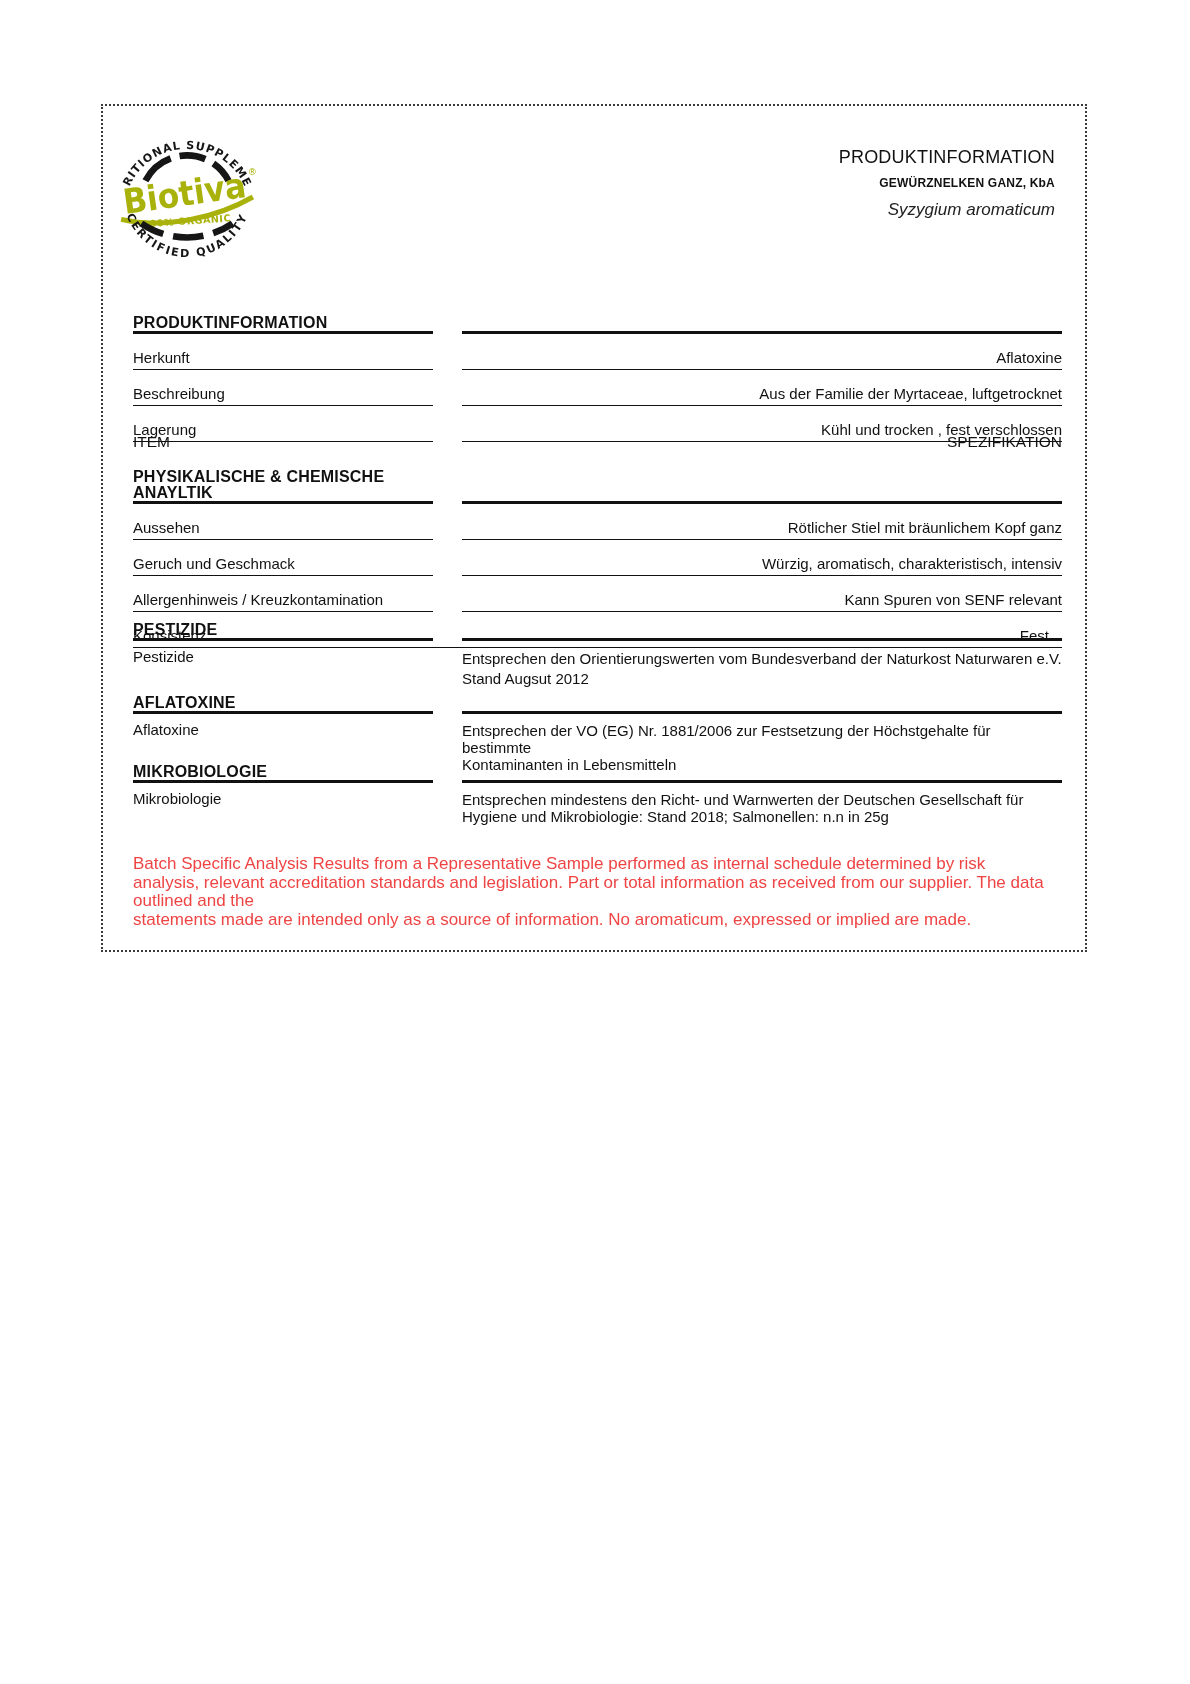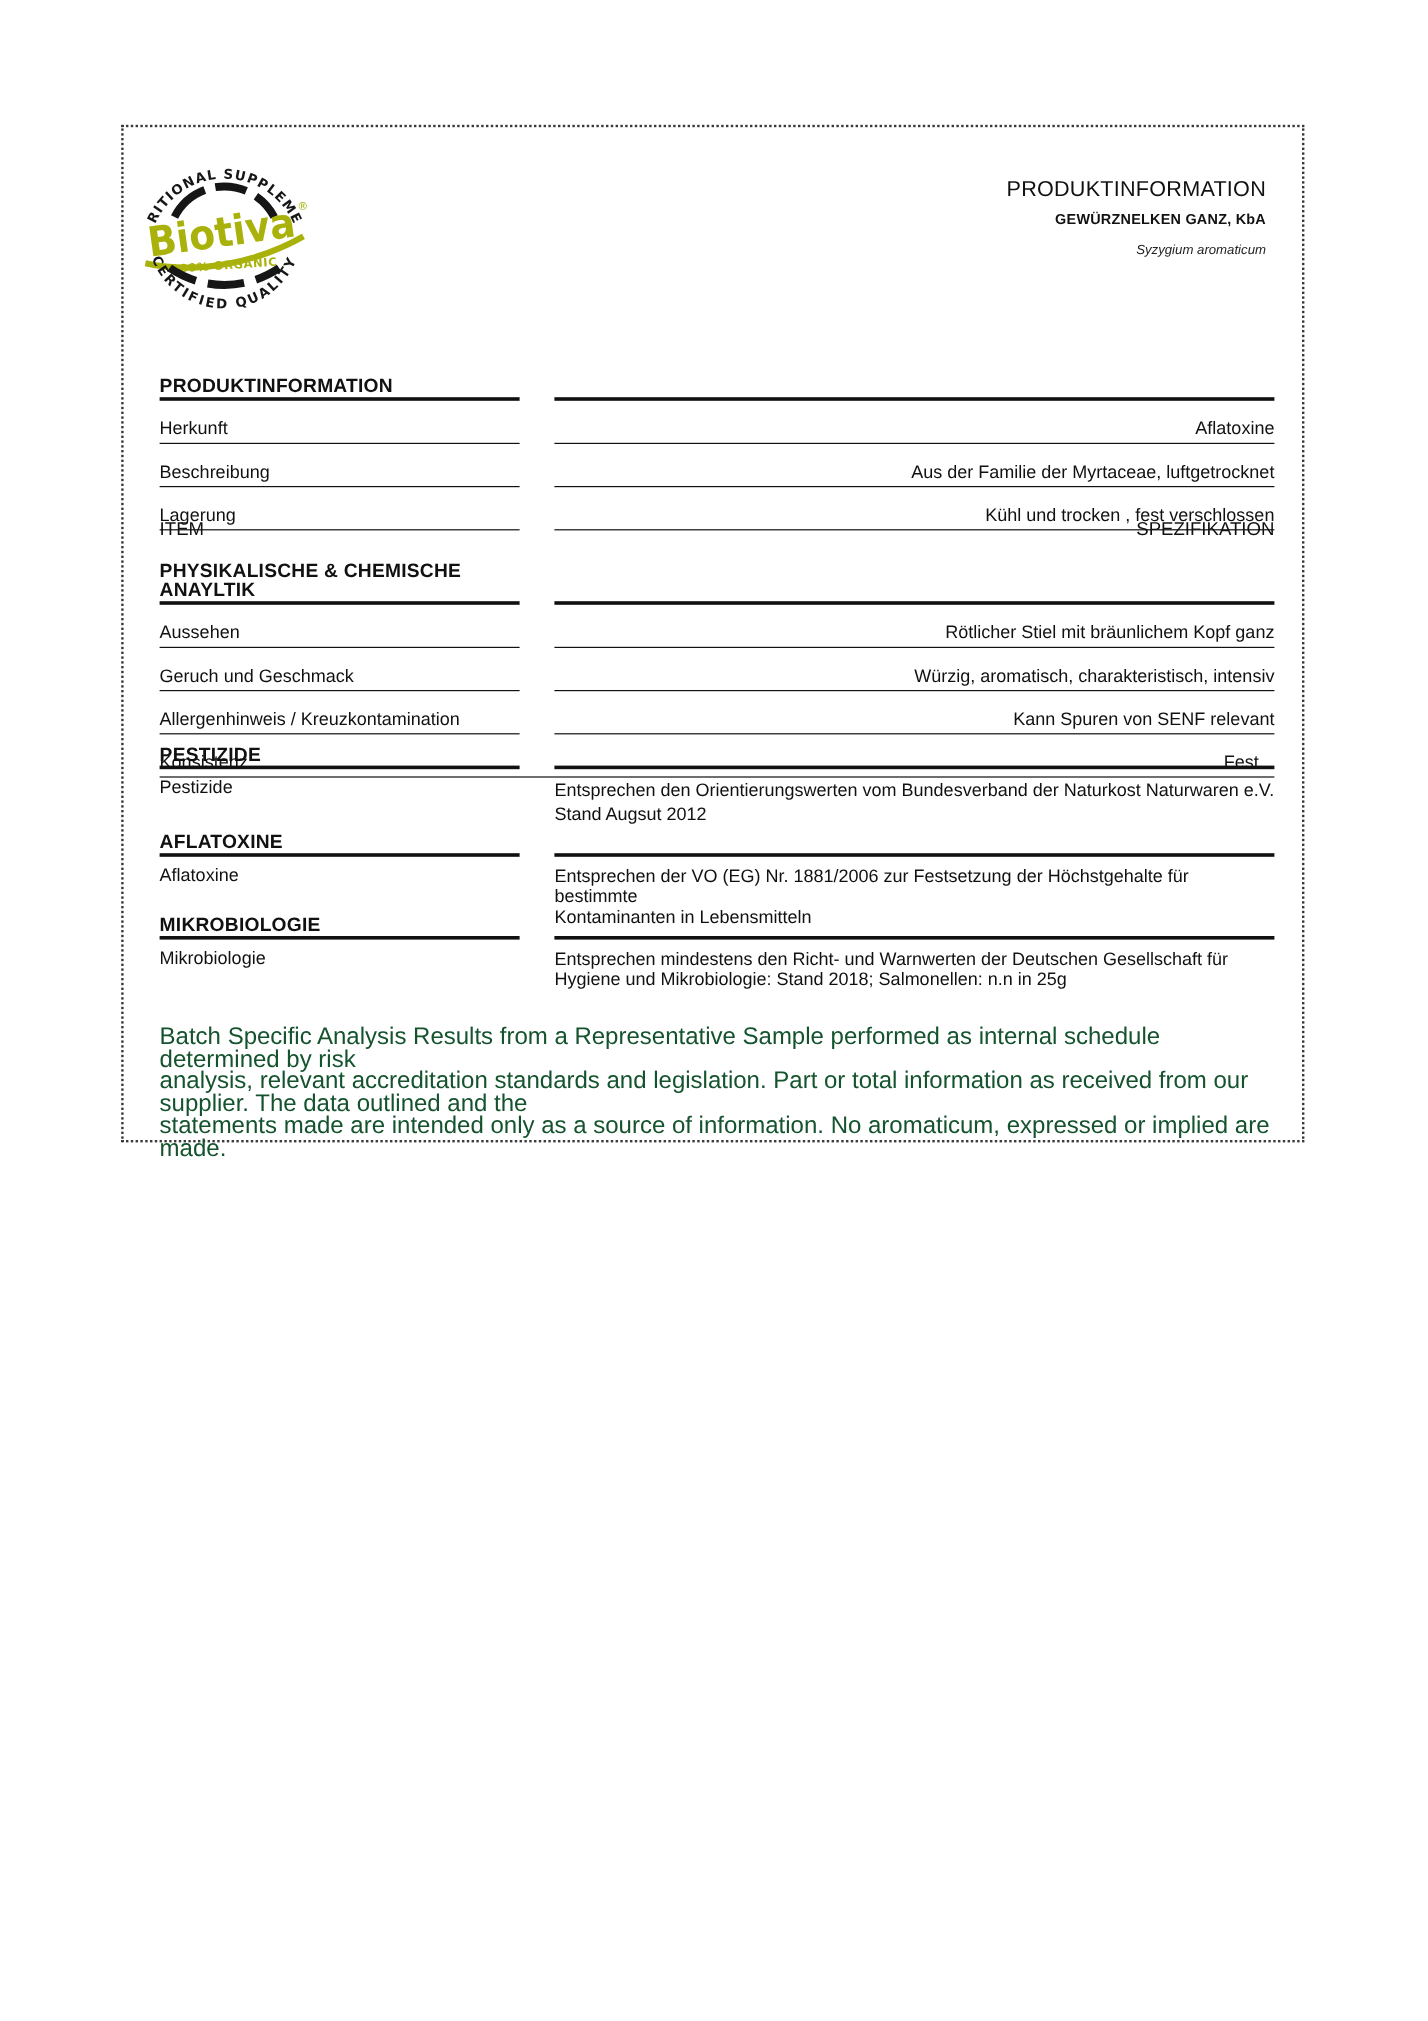--- a/index.html
+++ b/index.html
@@ -18,21 +18,21 @@
     border: 2px dotted #3a3a3a;
     background: #fff;
   }
   
   .logo { position: absolute; top: 10px; left: 8px; }
 
   
   .titles { position: absolute; top: 42px; right: 30px; text-align: right; }
   .t1 { font-size: 18px; line-height: 18px; margin-bottom: 8px; letter-spacing: .2px; }
   .t2 { font-size: 12px; line-height: 18px; font-weight: bold; margin-bottom: 9px; letter-spacing: .2px; }
-  .t3 { font-size: 11px; line-height: 17px; font-style: italic; color: #222; }
+  .t3 { font-size: 17px; line-height: 17px; font-style: italic; color: #222; }
 
   
   .sec, .item-row, .footer { position: absolute; left: 30px; width: 929px; }
   .cols { display: grid; grid-template-columns: 300px 600px; column-gap: 29px; }
 
   .sec-head .sh-l {
     font-size: 16px; line-height: 16px; font-weight: bold;
     border-bottom: 3px solid #111; letter-spacing: .2px;
   }
   .sec-head .sh-r { border-bottom: 3px solid #111; }
@@ -48,21 +48,21 @@
   .t-row.full .cell { border-bottom: none; }
 
   .item-row { top: 327px; font-size: 15.5px; }
   .item-row .r { text-align: right; }
 
   .p-row { margin-top: 8px; font-size: 15px; }
   .p-row .p-lab { line-height: 16px; }
   .p-val.lh20 div { line-height: 20px; }
   .p-val.lh17 div { line-height: 17px; }
 
-  .footer { top: 749px; font-size: 20px; line-height: 18.5px; color: #14532d; }
+  .footer { top: 749px; font-size: 17px; line-height: 18.5px; color: #ef4444; }
 
   
   #sec-produkt { top: 209px; }
   #sec-physik  { top: 363px; }
   #sec-pest    { top: 516px; }
   #sec-afla    { top: 589px; }
   #sec-mikro   { top: 658px; }
 </style>
 </head>
 <body>

